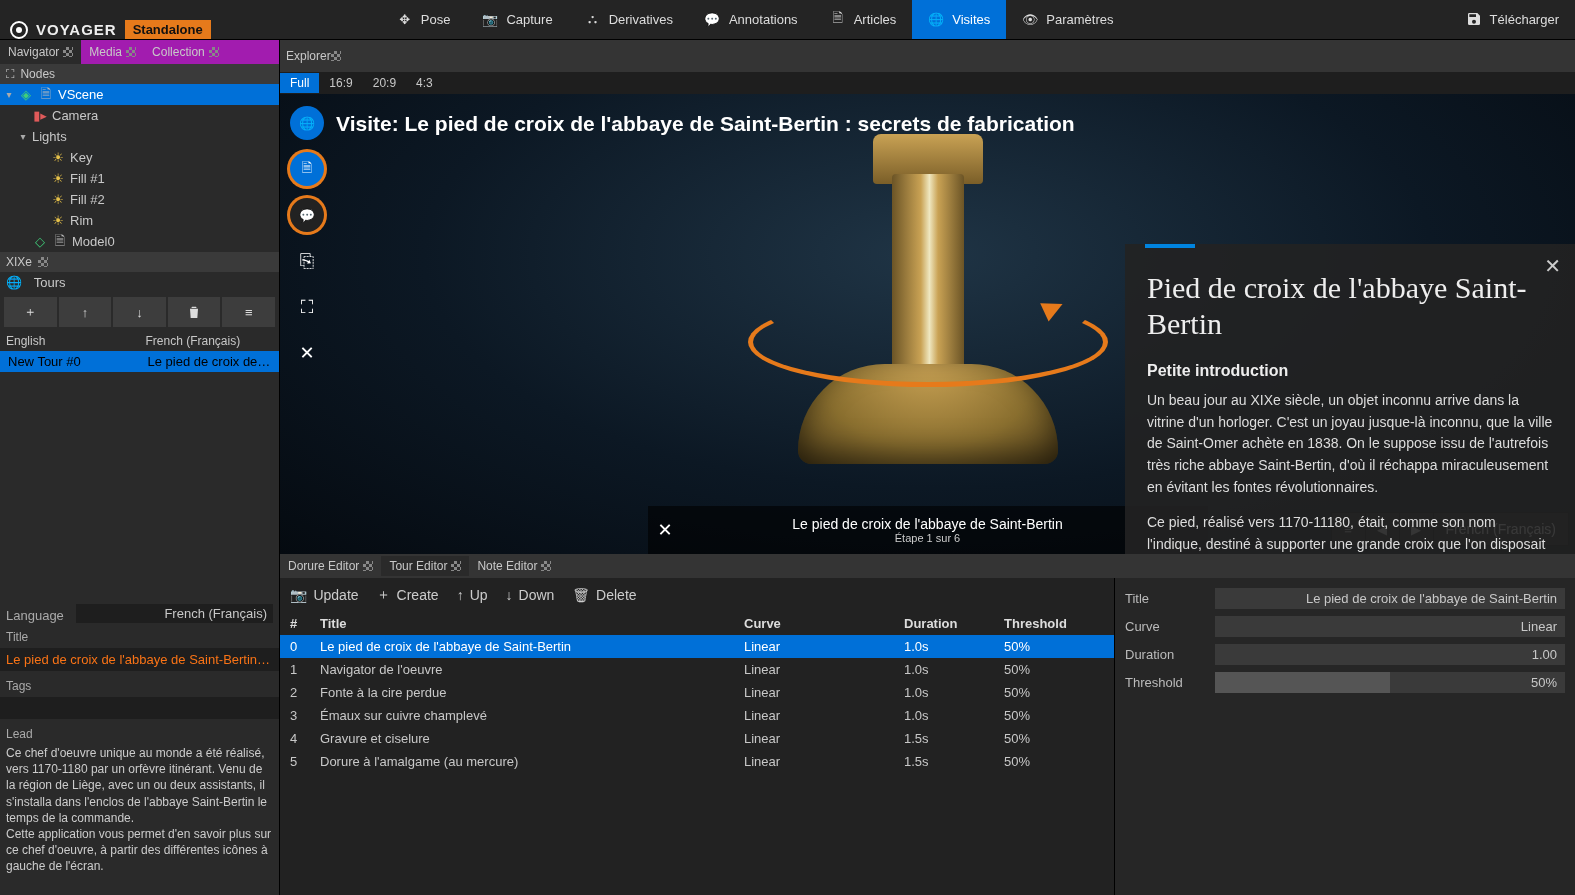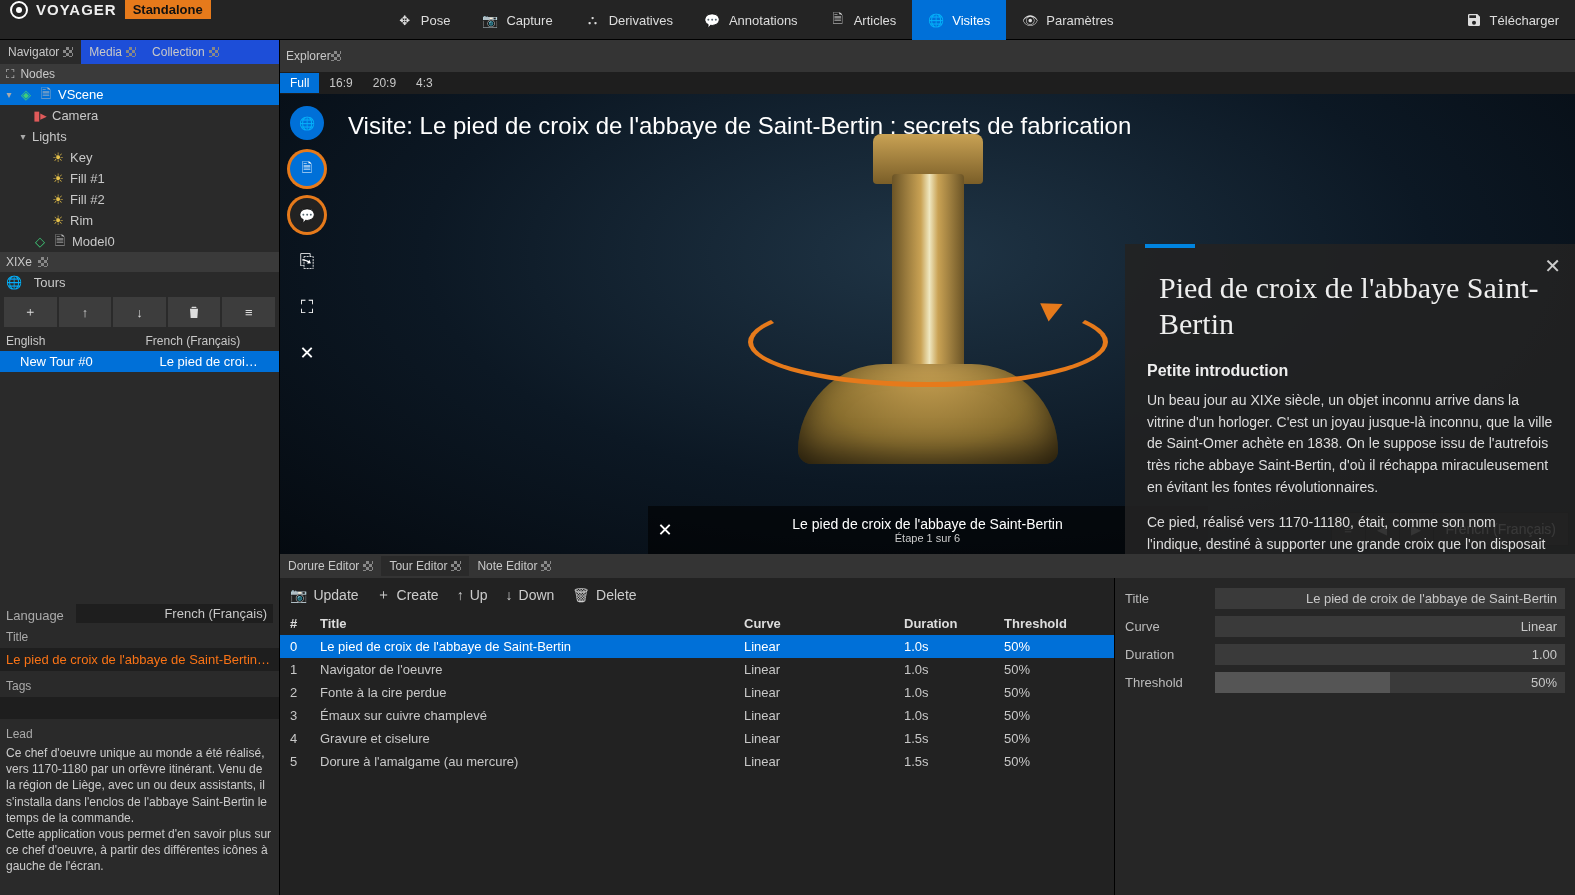--- a/index.html
+++ b/index.html
@@ -1,82 +1,82 @@
 <!DOCTYPE html>
 <html><head>
 <meta charset="utf-8">
 <style>
 *{box-sizing:border-box;margin:0;padding:0;font-family:"Segoe UI",Arial,sans-serif}
 body{background:#1a1a1a;color:#c8c8c8;font-size:13px;width:1575px;height:895px;overflow:hidden;display:flex;flex-direction:column}
 
-.topbar{height:40px;background:#242424;display:flex;align-items:flex-start;border-bottom:1px solid #000}
+.topbar{height:40px;background:#242424;display:flex;align-items:flex-end;border-bottom:1px solid #000}
 .brand{display:flex;align-items:center;padding:0 10px;gap:8px}
 .brand-logo{width:18px;height:18px;border:2px solid #fff;border-radius:50%;position:relative}
 .brand-logo::after{content:"";position:absolute;width:6px;height:6px;background:#fff;border-radius:50%;left:4px;top:4px}
 .brand-name{font-weight:700;color:#eee;letter-spacing:1px;font-size:15px}
 .badge{background:#e67a1b;color:#111;font-weight:700;padding:2px 8px;font-size:13px}
 .topnav{display:flex;margin-left:auto;margin-right:auto}
 .topnav-item{display:flex;align-items:center;gap:8px;padding:0 16px;height:40px;cursor:pointer;color:#ddd}
 .topnav-item.active{background:#0070d8;color:#fff}
 .topnav-item .ic{width:16px;height:16px;display:flex;align-items:center;justify-content:center}
 .topright{margin-left:auto;display:flex}
 
 .main{display:flex;flex:1;min-height:0}
 
 .leftcol{width:280px;background:#2a2a2a;display:flex;flex-direction:column;border-right:1px solid #000}
-.tabstrip{display:flex;background:#1d4ed8;height:24px;font-size:12px;align-items:stretch}
+.tabstrip{display:flex;background:#a21caf;height:24px;font-size:12px;align-items:stretch}
 .tabstrip .tab{padding:3px 8px;display:flex;align-items:center;gap:4px;cursor:pointer}
 .tabstrip .tab.active{background:#2a2a2a}
 .section-hdr{background:#3a3a3a;padding:3px 6px;font-size:12px;display:flex;align-items:center;gap:6px}
 .tree{font-size:13px}
 .tree-row{display:flex;align-items:center;height:21px;padding-left:4px;gap:4px;cursor:pointer}
 .tree-row.sel{background:#0070d8;color:#fff}
 .tree-row .caret{width:10px;text-align:center;color:#aaa;font-size:10px}
 .tree-row .ico{width:16px;text-align:center}
 .ind1{padding-left:18px}.ind2{padding-left:36px}
 .cube{color:#3fcf7a}.lamp{color:#e6c14a}.cam{color:#e05a5a}.doc{color:#bbb}
 .toolbar{display:flex;gap:2px;padding:4px;background:#2a2a2a}
 .tbtn{flex:1;height:30px;background:#3d3d3d;display:flex;align-items:center;justify-content:center;cursor:pointer;color:#ddd}
 .tbtn svg{width:16px;height:16px}
 .lang-cols{display:flex;font-size:12px}
 .lang-cols>div{flex:1;padding:3px 6px}
 .lang-row{display:flex}
-.lang-row>div{flex:1;padding:3px 20px;background:#0070d8;color:#ffffff;white-space:nowrap;overflow:hidden;text-overflow:ellipsis}
+.lang-row>div{flex:1;padding:3px 8px;background:#0070d8;color:#000000;white-space:nowrap;overflow:hidden;text-overflow:ellipsis}
 .prop-label{padding:4px 6px;color:#aaa;font-size:12px}
 .prop-val{background:#1e1e1e;padding:4px 6px;margin:0 0 4px 0;color:#f97316;min-height:22px;white-space:nowrap;overflow:hidden;text-overflow:ellipsis}
 .prop-row{display:flex;align-items:flex-end;padding:3px 6px}
 .prop-row .k{width:70px;color:#aaa}
 .prop-row .v{flex:1;text-align:right;background:#1e1e1e;padding:2px 6px}
 .lead-text{font-size:12px;line-height:1.35;padding:0 6px;color:#ccc;overflow:hidden}
 
 .centercol{flex:1;display:flex;flex-direction:column;min-width:0}
 .explorer-bar{background:#343434;height:19px;display:flex;align-items:center;padding:16px 6px;font-size:12px;gap:0}
 .aspect-bar{background:#1e1e1e;height:22px;display:flex;align-items:center;font-size:12px}
 .aspect-bar span{padding:3px 10px;cursor:pointer}
 .aspect-bar span.active{background:#0070d8;color:#fff}
 .viewer{flex:0 0 460px;background:radial-gradient(ellipse at 50% 35%,#1f3445 0%,#0c1824 55%,#050a10 100%);position:relative;overflow:hidden}
 .vicons{position:absolute;left:10px;top:12px;display:flex;flex-direction:column;gap:12px}
 .vicon{width:34px;height:34px;border-radius:50%;background:#0070d8;display:flex;align-items:center;justify-content:center;color:#fff;cursor:pointer}
 .vicon.ring{box-shadow:0 0 0 3px #e67a1b}
 .vicon.plain{background:transparent;color:#fff;font-size:18px;border-radius:4px}
-.viewer-title{position:absolute;left:68px;top:18px;font-size:24px;font-weight:400;color:#fff}
+.viewer-title{position:absolute;left:56px;top:18px;font-size:21px;font-weight:700;color:#fff}
 .model{position:absolute;left:50%;top:50%;transform:translate(-50%,-50%);width:360px;height:360px}
 .dome{position:absolute;bottom:40px;left:50%;transform:translateX(-50%);width:260px;height:100px;background:radial-gradient(ellipse at top,#c9a254 0%,#8a6f2f 60%,#4a3a18 100%);border-radius:130px 130px 20px 20px;box-shadow:inset 0 -10px 30px rgba(0,0,0,.5)}
 .pillar{position:absolute;bottom:130px;left:50%;transform:translateX(-50%);width:72px;height:200px;background:linear-gradient(90deg,#6b5426,#c9a254 40%,#efe7c0 52%,#c9a254 64%,#6b5426);border-radius:4px}
 .cap{position:absolute;bottom:320px;left:50%;transform:translateX(-50%);width:110px;height:50px;background:linear-gradient(#c9a254,#7a5e28);border-radius:8px 8px 4px 4px}
 .orbit{position:absolute;left:50%;top:55%;transform:translate(-50%,-50%);width:360px;height:90px;border:5px solid #e67a1b;border-top-color:transparent;border-radius:50%}
 .orbit::after{content:"";position:absolute;right:30px;top:-6px;border:10px solid transparent;border-left:20px solid #e67a1b;transform:rotate(-25deg)}
 .step-bar{position:absolute;bottom:0;left:50%;transform:translateX(-50%);background:rgba(0,0,0,.6);width:560px;height:48px;display:flex;align-items:center;justify-content:center;color:#fff}
 .step-bar .x{position:absolute;left:10px;font-size:18px;cursor:pointer}
 .step-bar .col{text-align:center;font-size:14px}
 .step-bar .sub{font-size:11px;color:#ccc}
 
 .article-panel{position:absolute;right:0;top:150px;width:450px;bottom:0;background:rgba(34,34,34,.9);color:#eee;padding:18px 22px;overflow:hidden}
 .article-panel::before{content:"";position:absolute;left:20px;top:0;width:50px;height:4px;background:#0084e0}
-.article-panel h1{font-family:Georgia,serif;font-weight:400;font-size:30px;margin:8px 0 20px 12px;line-height:1.2}
+.article-panel h1{font-family:Georgia,serif;font-weight:400;font-size:30px;margin:8px 0 20px 0;line-height:1.2}
 .article-panel h3{font-size:16px;margin-bottom:10px}
 .article-panel p{font-size:14px;line-height:1.55;margin-bottom:14px;color:#ddd}
 .article-close{position:absolute;right:14px;top:10px;font-size:20px;color:#ccc;cursor:pointer}
 
 .editor-tabs{background:#343434;height:24px;display:flex;align-items:center;font-size:12px}
 .editor-tabs .tab{padding:3px 8px;display:flex;align-items:center;gap:4px;cursor:pointer}
 .editor-tabs .tab.active{background:#2a2a2a}
 .editor-area{flex:1;display:flex;min-height:0}
 .step-panel{flex:1;display:flex;flex-direction:column;background:#222;border-right:1px solid #000}
 .step-toolbar{display:flex;gap:18px;padding:8px 10px;color:#ccc;font-size:14px}

